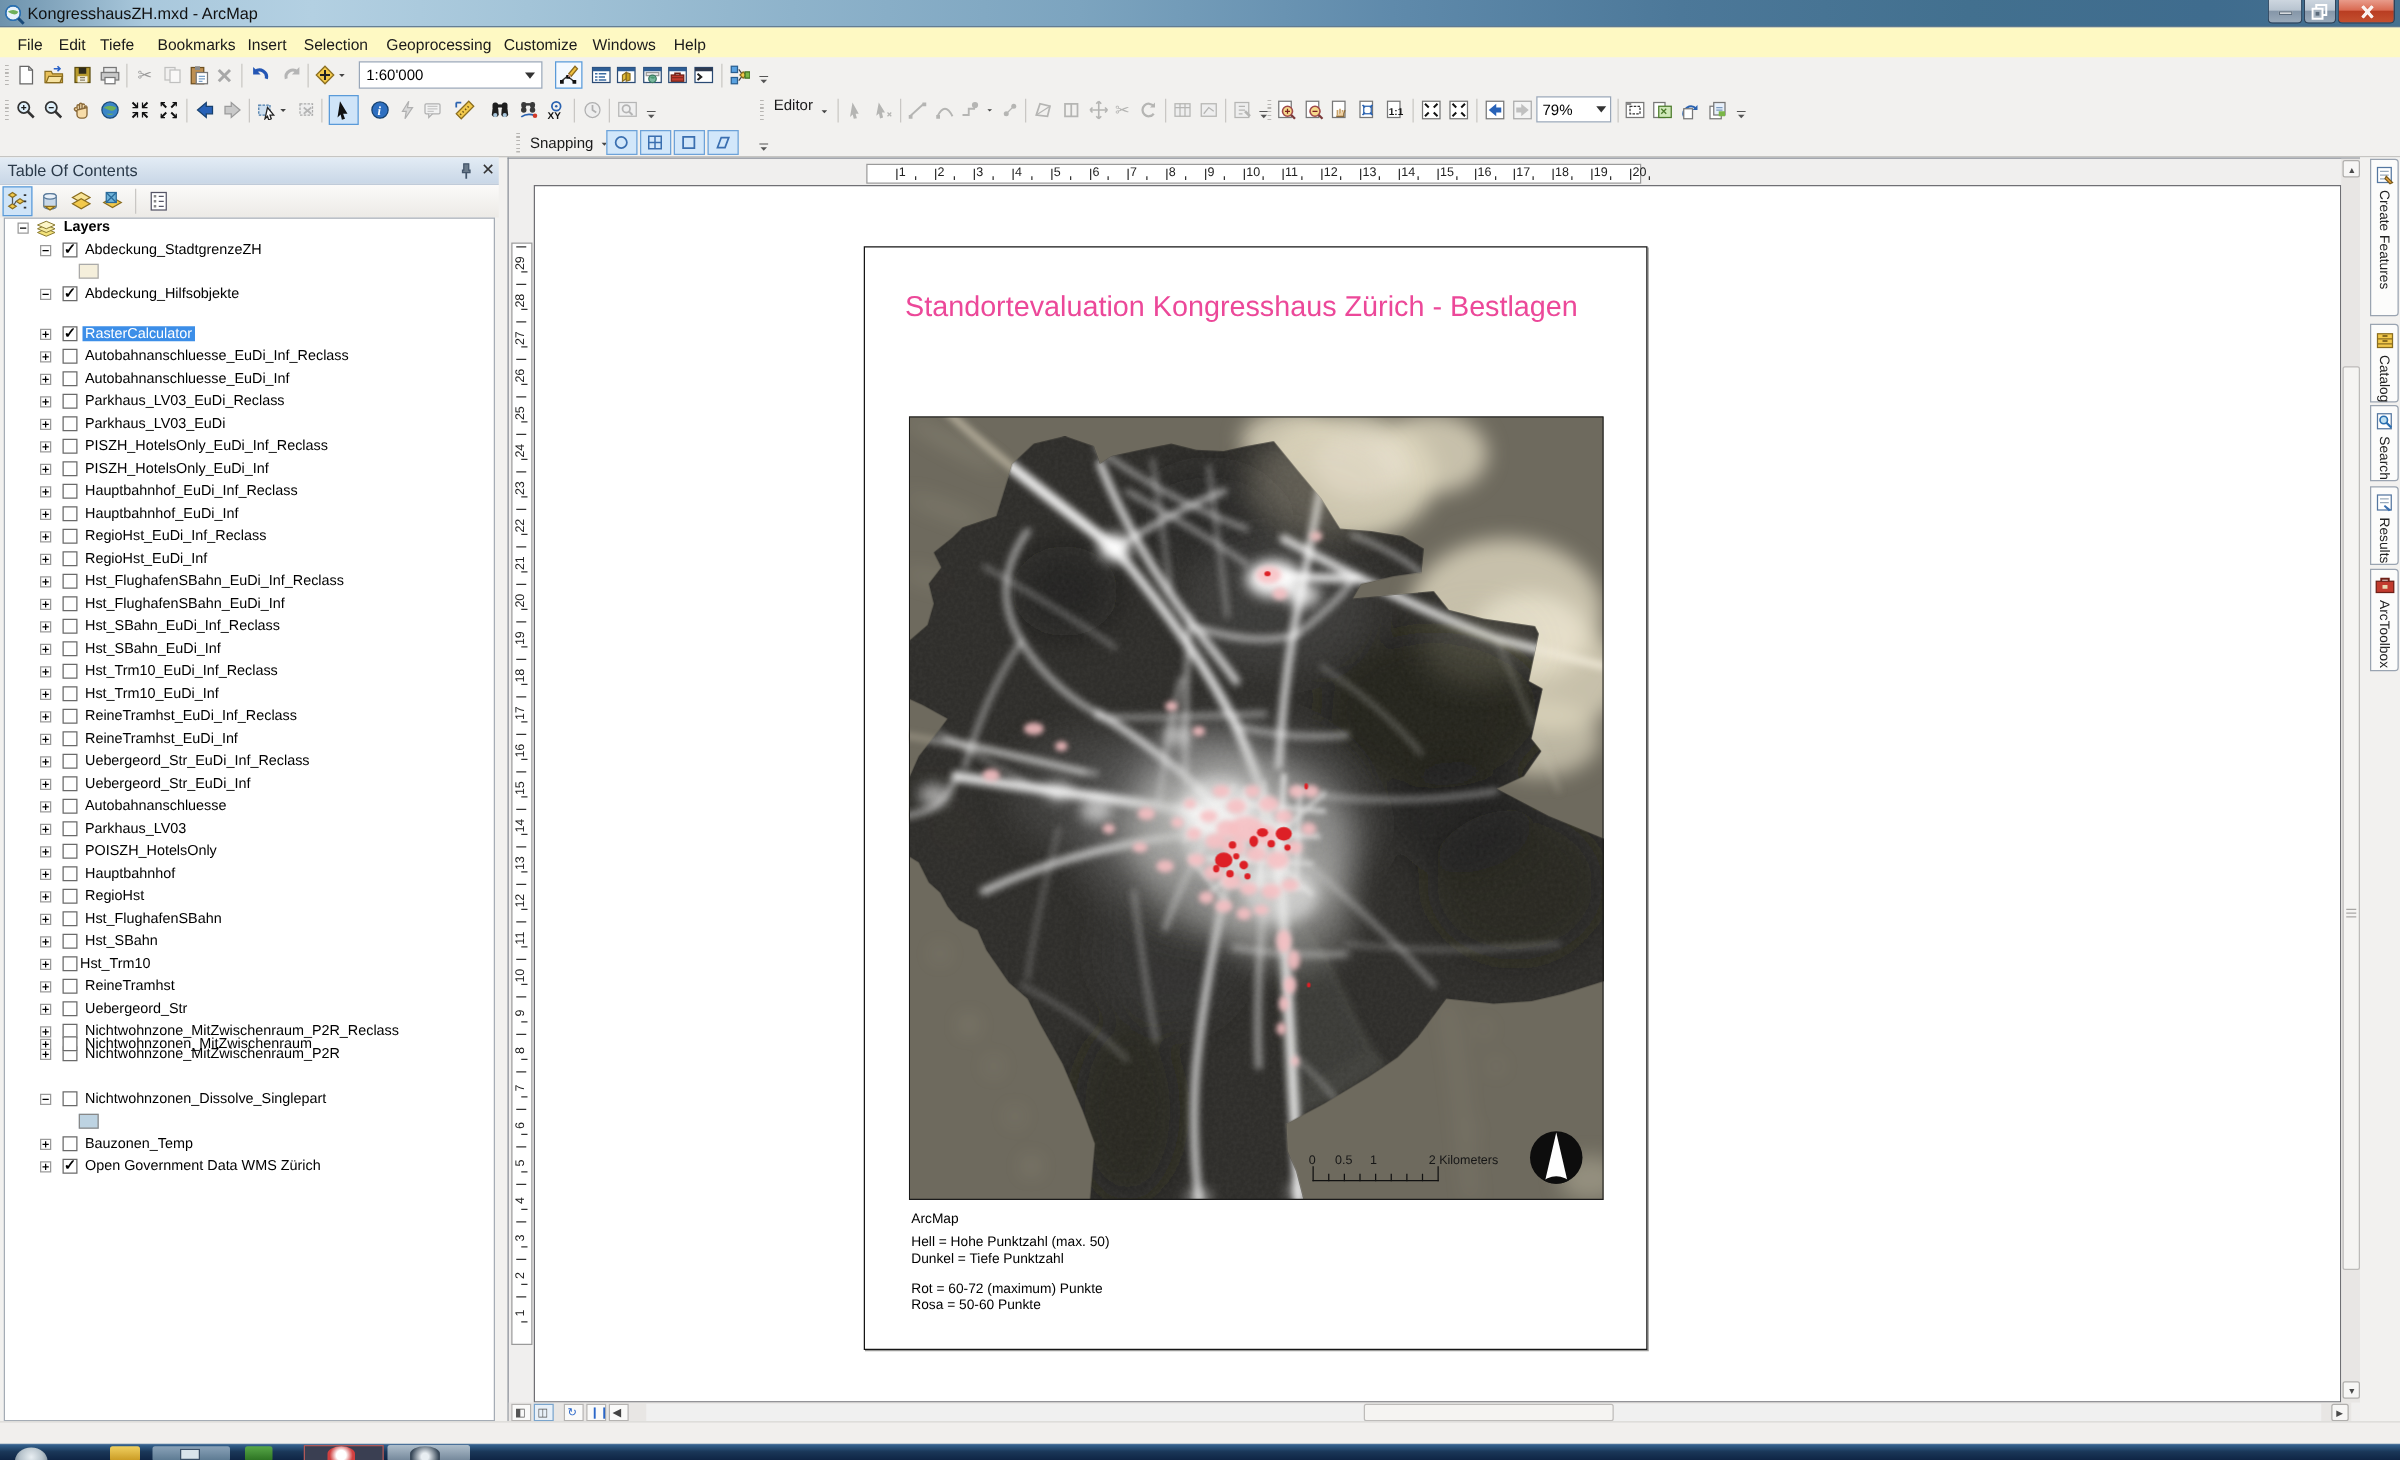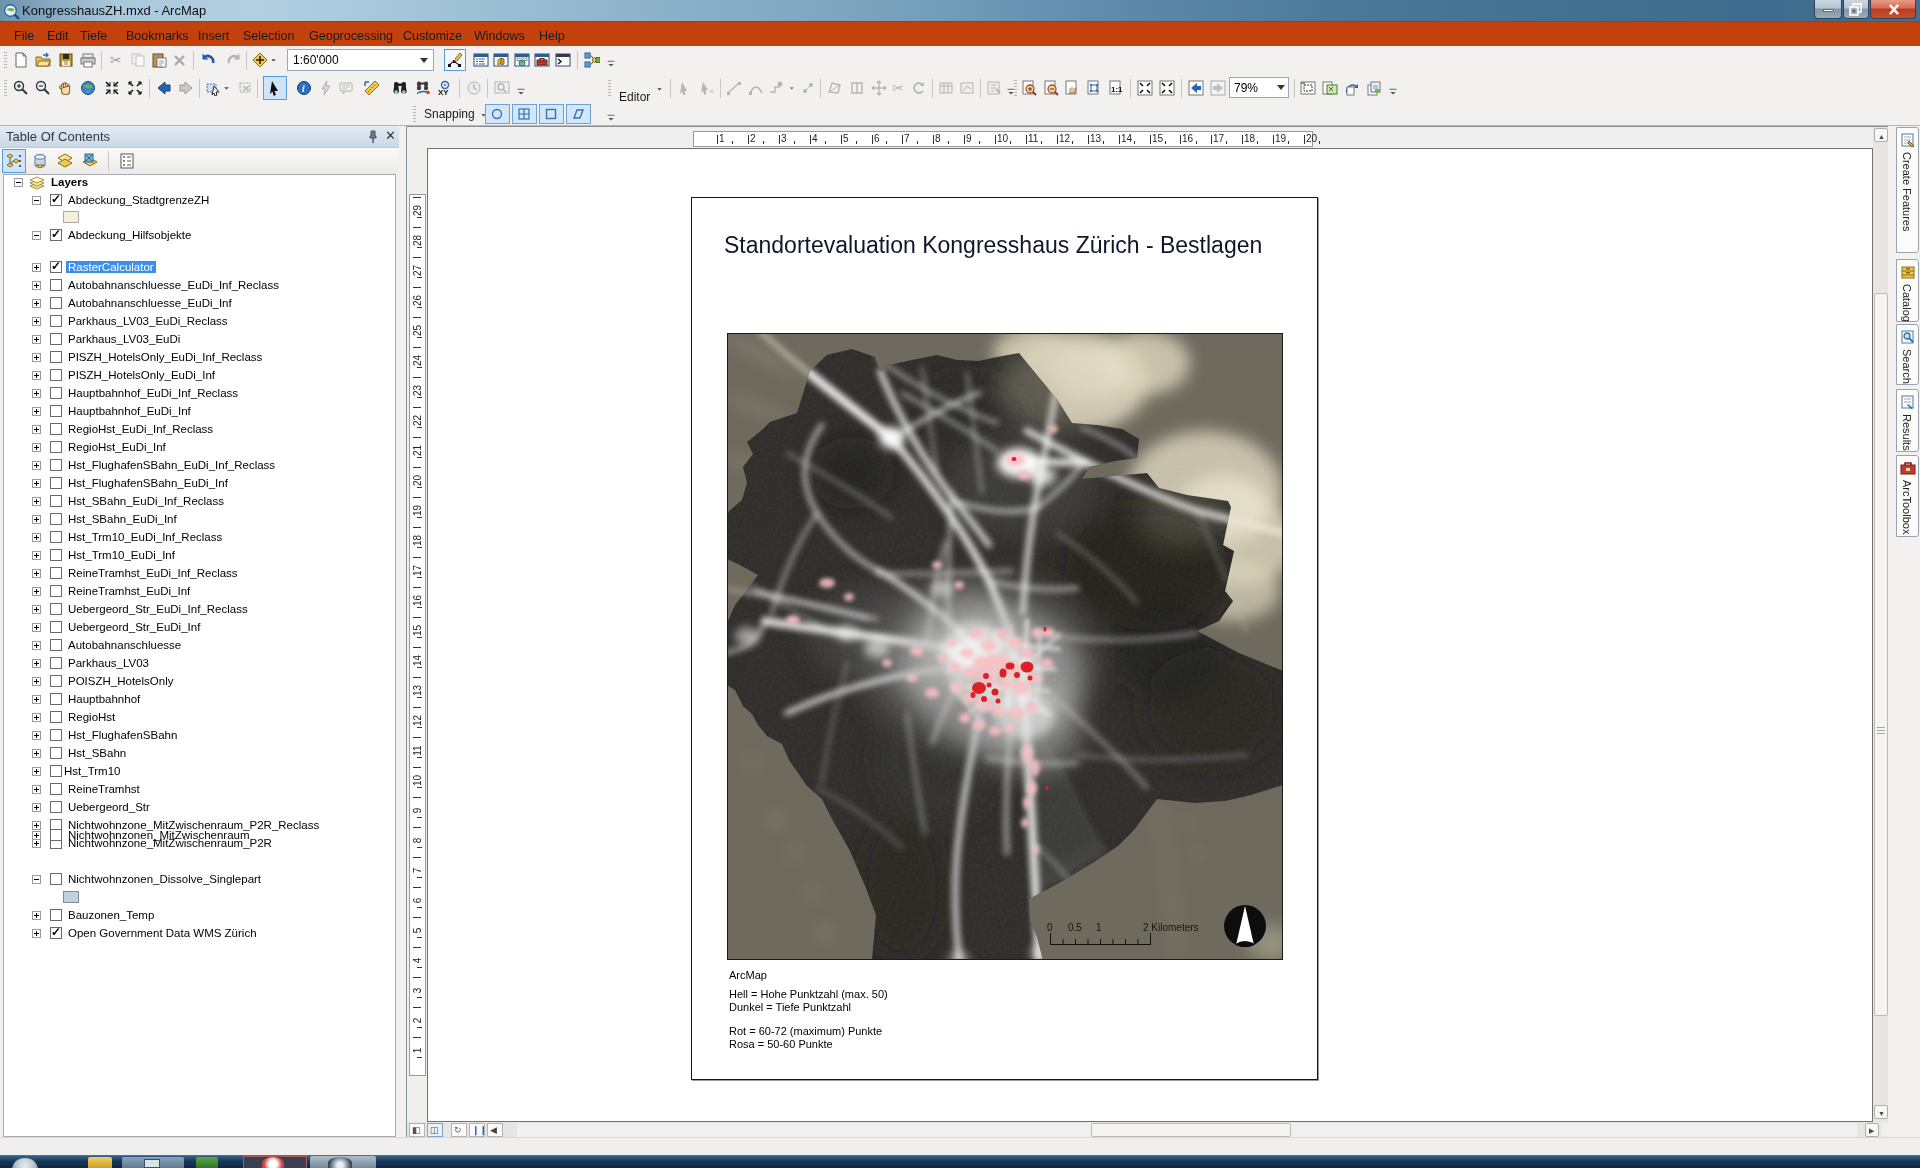--- a/index.html
+++ b/index.html
@@ -5,21 +5,21 @@
   * { margin:0; padding:0; box-sizing:border-box; }
   html,body { width:1920px; height:1168px; overflow:hidden; font-family:"Liberation Sans", sans-serif; }
   .abs { position:absolute; }
   #screen { position:relative; width:1920px; height:1168px; background:#f2f1ef; }
   
   #titlebar { position:absolute; left:0; top:0; width:1920px; height:22px;
     background:linear-gradient(90deg,#6d92ac 0%,#a9c8dc 6%,#b3d0e2 13%,#a3c4d8 22%,#8eb3cb 33%,#7ca4bf 45%,#5f8aab 58%,#4c7899 70%,#42708f 82%,#3f6c8e 92%,#45708f 100%);
     border-bottom:1px solid #3c5c77; }
   #titletext { position:absolute; left:22px; top:3px; font-size:13px; color:#111; white-space:pre; }
   
-  #menubar { position:absolute; left:0; top:22px; width:1920px; height:24px; background:#c2410c; }
+  #menubar { position:absolute; left:0; top:22px; width:1920px; height:24px; background:#fef9c3; }
   #menubar span { position:absolute; top:7px; font-size:12.5px; color:#1a1a1a; }
   
   #tb1 { position:absolute; left:0; top:46px; width:1920px; height:29px; background:#f2f1ef; }
   #tb2 { position:absolute; left:0; top:75px; width:1920px; height:28px; background:#f2f1ef; }
   #tb3 { position:absolute; left:0; top:103px; width:1920px; height:23px; background:#f2f1ef; border-bottom:1px solid #b8b6b4; }
   
   #main { position:absolute; left:0; top:126px; width:1920px; height:1011px; background:#f2f1ef; }
   
   #toc { position:absolute; left:0; top:0; width:399px; height:1011px; background:#f2f1ef; }
   #toctitle { position:absolute; left:0; top:0; width:399px; height:22px;
@@ -306,21 +306,21 @@
       <svg style="position:absolute;left:494px;top:5px" width="16" height="16" viewBox="0 0 16 16">
         <rect x="1" y="2" width="14" height="11" fill="#f0f0f0" stroke="#b5b5b5"></rect>
         <circle cx="7" cy="7" r="3" fill="none" stroke="#b5b5b5" stroke-width="1.4"></circle>
         <path d="M9,9 l3,3" stroke="#b5b5b5" stroke-width="1.6"></path>
       </svg>
       <svg style="position:absolute;left:514px;top:9px" width="14" height="14" viewBox="0 0 16 16">
         <path d="M4,6 h8" stroke="#555"></path>
         <path d="M5,9 l3,3 3,-3 z" fill="#555"></path>
       </svg>
       <span class="grip" style="left:608px;top:5px;height:17px"></span>
-      <span style="position:absolute;left:619px;top:15px;font-size:12px;color:#1a1a1a">Editor</span>
+      <span style="position:absolute;left:619px;top:2px;font-size:12px;color:#1a1a1a">Editor</span>
       <svg style="position:absolute;left:655px;top:8px" width="12" height="12" viewBox="0 0 16 16">
         <path d="M3,7 l3,3 l3,-3 z" fill="#444"></path>
       </svg>
       <span class="sep" style="left:670px;top:4px;height:19px"></span>
       <svg style="position:absolute;left:677px;top:5px" width="16" height="16" viewBox="0 0 16 16">
         <path d="M5,2 L10,11 H7.5 L8.5,14.5 6,15 5.2,11.5 3,13.5 Z" fill="#b5b5b3"></path>
       </svg>
       <svg style="position:absolute;left:699px;top:5px" width="16" height="16" viewBox="0 0 16 16">
         <path d="M4,2 L9,10 H6.5 L7.5,14 5,14.7 4.2,10.8 2,12.5 Z" fill="#b5b5b3"></path>
         <path d="M11,10 l3,3 m0,-3 l-3,3" stroke="#b5b5b3"></path>
@@ -637,21 +637,21 @@
           <span class="rtick" style="left:563px;top:9px;width:1px;height:3px"></span>
           <span class="rtick" style="left:579px;top:3px;width:1px;height:9px"></span>
           <span class="rlab" style="left:581px;top:1px">19</span>
           <span class="rtick" style="left:594px;top:9px;width:1px;height:3px"></span>
           <span class="rtick" style="left:610px;top:3px;width:1px;height:9px"></span>
           <span class="rlab" style="left:612px;top:1px">20</span>
           <span class="rtick" style="left:625px;top:9px;width:1px;height:3px"></span>
         </div>
 
       <div id="page" class="abs" style="left:284px;top:70px;width:627px;height:883px;background:#fff;border:1px solid #151515;box-shadow:1px 1px 0 #9a9a98">
-        <div class="abs" style="left:32px;top:34px;font-size:23px;color:#0f172a;white-space:pre">Standortevaluation Kongresshaus Zürich - Bestlagen</div>
+        <div class="abs" style="left:32px;top:34px;font-size:23px;color:#ec4899;white-space:pre">Standortevaluation Kongresshaus Zürich - Bestlagen</div>
         <div id="mapbox" class="abs" style="left:35px;top:135px;width:556px;height:627px">
             <svg width="556" height="627" viewBox="0 0 556 627" style="position:absolute;left:0;top:0">
               <defs>
                 <filter id="b2" x="-40%" y="-40%" width="180%" height="180%">
                   <feGaussianBlur stdDeviation="2"></feGaussianBlur>
                 </filter>
                 <filter id="b3" x="-40%" y="-40%" width="180%" height="180%">
                   <feGaussianBlur stdDeviation="3"></feGaussianBlur>
                 </filter>
                 <filter id="b5" x="-60%" y="-60%" width="220%" height="220%">

